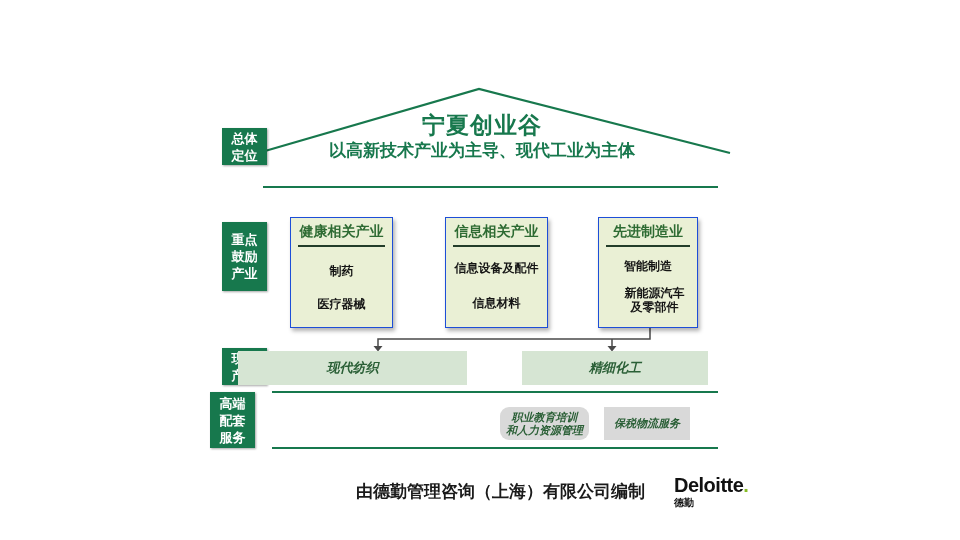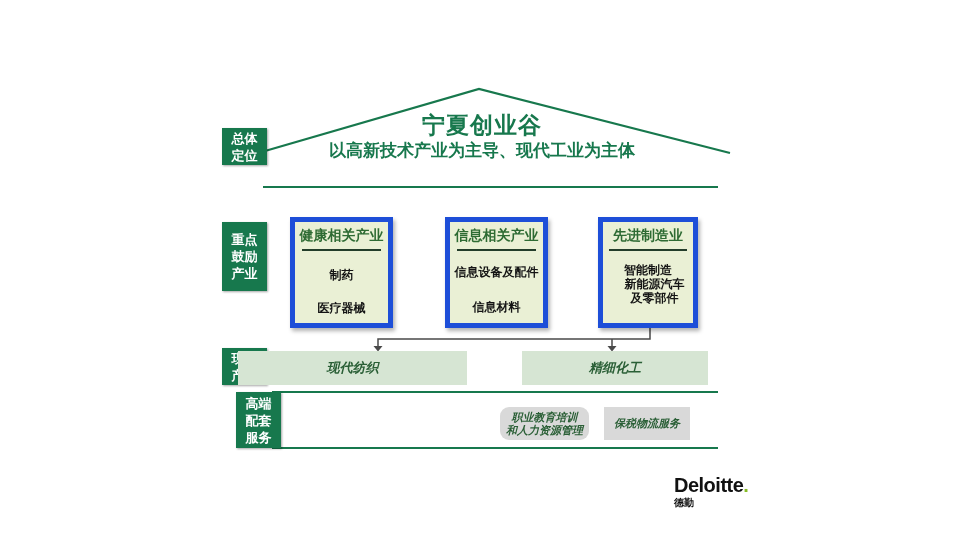--- a/index.html
+++ b/index.html
@@ -22,21 +22,21 @@
 
   
   .glabel{
     background:#17784D;color:#ffffff;font-weight:bold;font-size:13px;line-height:17px;
     display:flex;align-items:center;justify-content:center;text-align:center;
     white-space:pre-line;box-shadow:1px 1px 2px rgba(0,0,0,0.35);
   }
 
   
   .pbox{
-    background:#EAF0D5;border:5px solid #1d4ed8;box-shadow:2px 3px 4px rgba(0,0,0,0.3);
+    background:#EAF0D5;border:1px solid #1d4ed8;box-shadow:2px 3px 4px rgba(0,0,0,0.3);
     text-align:center;box-sizing:border-box;
   }
   .pbox .hd{margin-top:5px;font-size:14px;font-weight:bold;color:#2E6B33;}
   .pbox .hline{height:2px;background:#233d2a;margin:4px auto 0 auto;width:86%;}
   .pbox .it{font-size:12px;font-weight:bold;color:#141414;line-height:14px;white-space:pre-line;}
 
   
   .cbox{
     background:#D6E5D3;color:#2A5F36;font-style:italic;font-weight:bold;font-size:13px;
     display:flex;align-items:center;justify-content:center;
@@ -79,21 +79,21 @@
   <div class="abs roof-title">宁夏创业谷</div>
   <div class="abs roof-subtitle">以高新技术产业为主导、现代工业为主体</div>
 
   <div class="abs glabel" style="left:222px;top:128px;width:45px;height:37px;">总体
 定位</div>
   <div class="abs glabel" style="left:222px;top:222px;width:45px;height:69px;">重点
 鼓励
 产业</div>
   <div class="abs glabel" style="left:222px;top:348px;width:45px;height:37px;">现状
 产业</div>
-  <div class="abs glabel" style="left:236px;top:392px;width:45px;height:56px;">高端
+  <div class="abs glabel" style="left:210px;top:392px;width:45px;height:56px;">高端
 配套
 服务</div>
 
   <div class="abs pbox" style="left:290px;top:217px;width:103px;height:111px;">
     <div class="hd">健康相关产业</div>
     <div class="hline"></div>
     <div class="it" style="margin-top:17px;">制药</div>
     <div class="it" style="margin-top:19px;">医疗器械</div>
   </div>
 
@@ -101,31 +101,32 @@
     <div class="hd">信息相关产业</div>
     <div class="hline"></div>
     <div class="it" style="margin-top:14px;">信息设备及配件</div>
     <div class="it" style="margin-top:21px;">信息材料</div>
   </div>
 
   <div class="abs pbox" style="left:598px;top:217px;width:100px;height:111px;">
     <div class="hd">先进制造业</div>
     <div class="hline"></div>
     <div class="it" style="margin-top:12px;">智能制造</div>
-    <div class="it" style="padding-left:13px;">新能源汽车
+    <div class="it" style="margin-top:13px;padding-left:13px;">新能源汽车
 及零部件</div>
   </div>
 
   <div class="abs cbox" style="left:238px;top:351px;width:229px;height:34px;">现代纺织</div>
   <div class="abs cbox" style="left:522px;top:351px;width:186px;height:34px;">精细化工</div>
 
   <div class="abs sbox" style="left:500px;top:407px;width:89px;height:33px;border-radius:9px;">职业教育培训
 和人力资源管理</div>
   <div class="abs sbox" style="left:604px;top:407px;width:86px;height:33px;">保税物流服务</div>
 
+  <div class="abs credit">由德勤管理咨询（上海）有限公司编制</div>
   <div class="abs logo">
     <div>
       <span class="word">Deloitte</span><span class="word dot">.</span>
     </div>
     <div class="sub">德勤</div>
   </div>
 
 </div>
 
 </body></html>

